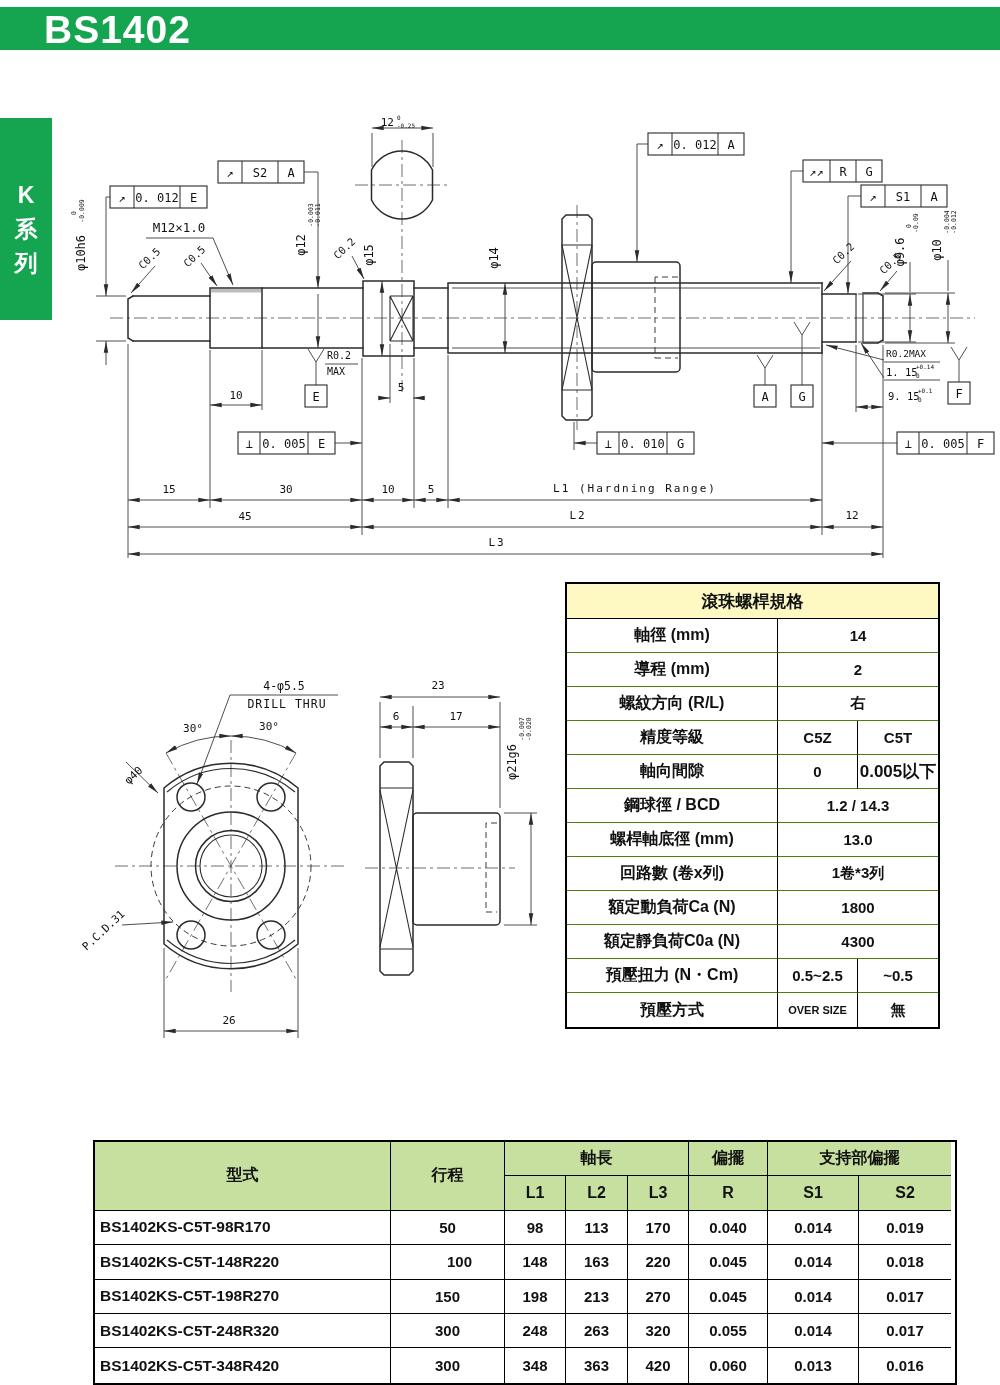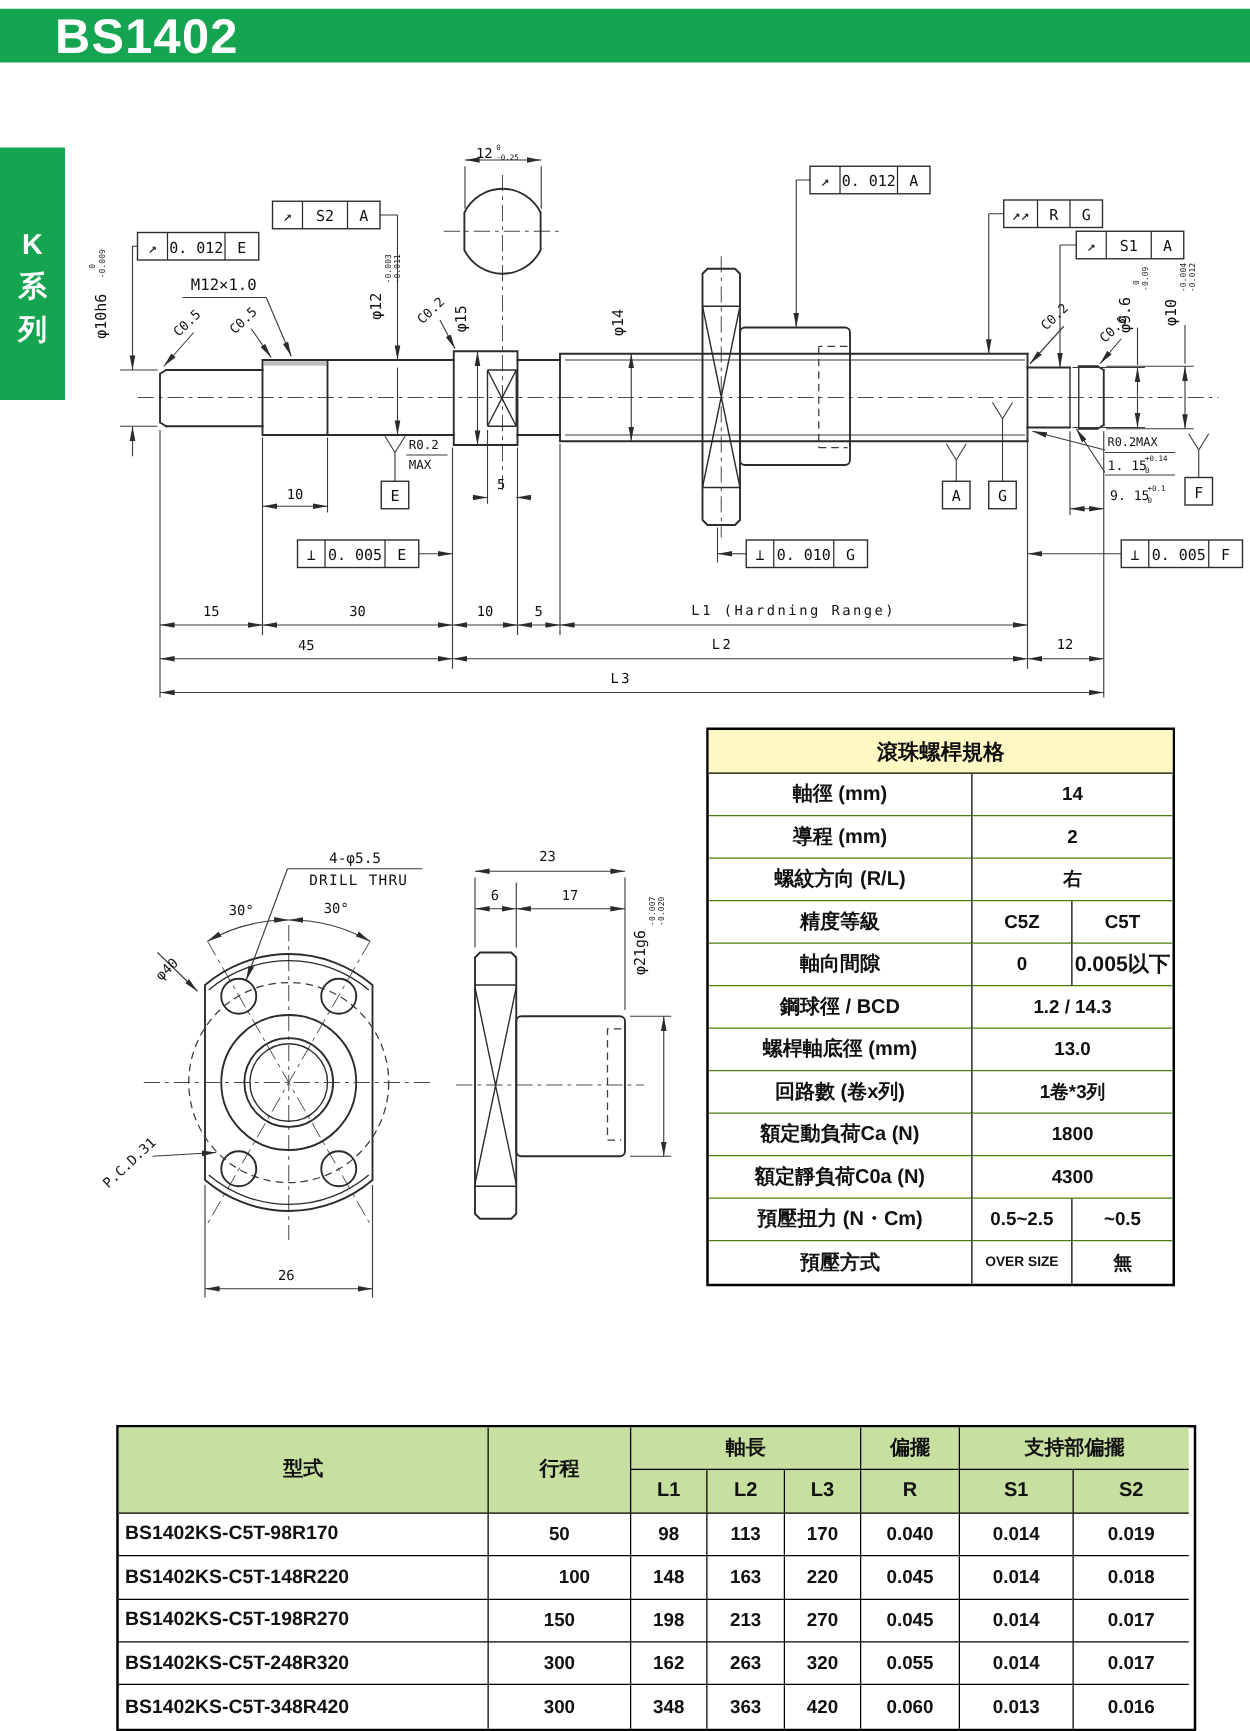--- a/index.html
+++ b/index.html
@@ -428,21 +428,21 @@
       <div class="dc mc nol" style="grid-area: span 1 / span 1;">BS1402KS-C5T-198R270</div>
       <div class="dc" style="grid-area: span 1 / span 1;">150</div>
       <div class="dc" style="grid-area: span 1 / span 1;">198</div>
       <div class="dc" style="grid-area: span 1 / span 1;">213</div>
       <div class="dc" style="grid-area: span 1 / span 1;">270</div>
       <div class="dc" style="grid-area: span 1 / span 1;">0.045</div>
       <div class="dc" style="grid-area: span 1 / span 1;">0.014</div>
       <div class="dc" style="grid-area: span 1 / span 1;">0.017</div>
       <div class="dc mc nol" style="grid-area: span 1 / span 1;">BS1402KS-C5T-248R320</div>
       <div class="dc" style="grid-area: span 1 / span 1;">300</div>
-      <div class="dc" style="grid-area: span 1 / span 1;">162</div>
+      <div class="dc" style="grid-area: span 1 / span 1;">248</div>
       <div class="dc" style="grid-area: span 1 / span 1;">263</div>
       <div class="dc" style="grid-area: span 1 / span 1;">320</div>
       <div class="dc" style="grid-area: span 1 / span 1;">0.055</div>
       <div class="dc" style="grid-area: span 1 / span 1;">0.014</div>
       <div class="dc" style="grid-area: span 1 / span 1;">0.017</div>
       <div class="dc mc nol nob" style="grid-area: span 1 / span 1;">BS1402KS-C5T-348R420</div>
       <div class="dc nob" style="grid-area: span 1 / span 1;">300</div>
       <div class="dc nob" style="grid-area: span 1 / span 1;">348</div>
       <div class="dc nob" style="grid-area: span 1 / span 1;">363</div>
       <div class="dc nob" style="grid-area: span 1 / span 1;">420</div>

